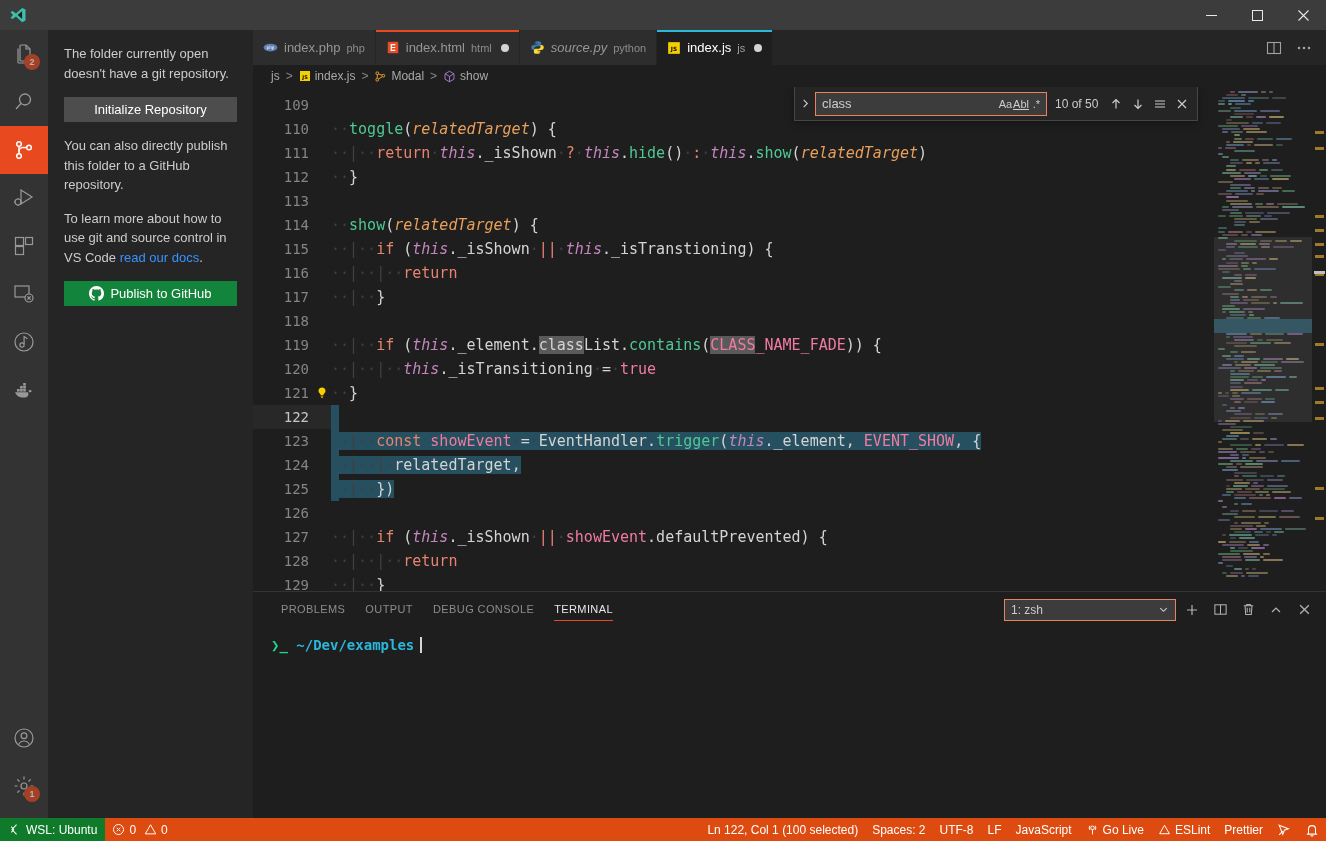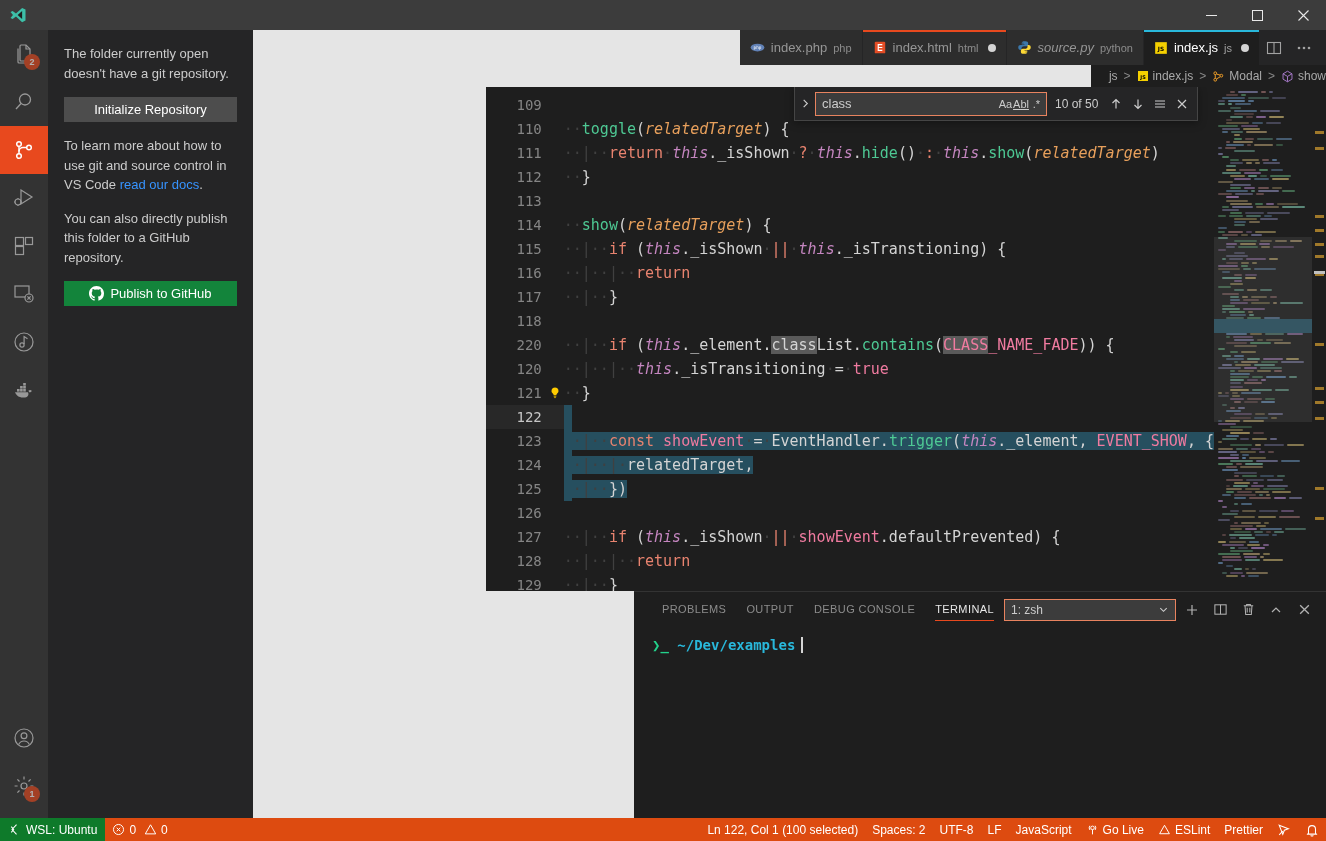--- a/index.html
+++ b/index.html
@@ -67,21 +67,21 @@
     display: block; width: 100%; margin: 14px 0 0 0; padding: 5px 8px; text-align: center;
     background: #4d4d4d; color: #ffffff; border: none; font-size: 13px;
     font-family: "Liberation Sans", sans-serif; cursor: pointer;
   }
   .sb-btn.github {
     background: #13843b; display: flex; align-items:center; justify-content:center; gap: 6px;
   }
   .sb-link { color: #3794ff; text-decoration: none; cursor: pointer; }
 
   
-  .editorgroup { flex: 1 1 auto; display: flex; flex-direction: column; min-width: 0; background: #e5e5e5; align-items: flex-end; }
+  .editorgroup { flex: 1 1 auto; display: flex; flex-direction: column; min-width: 0; background: #e5e5e5; }
 
   .tabsrow { height: 35px; flex: 0 0 35px; background: #252526; display: flex; position: relative; }
   .tabs { display: flex; height: 35px; overflow: hidden; }
   .tab {
     height: 35px; display: flex; align-items: center; gap: 6px; padding: 0 10px;
     background: #2d2d2d; color: #969696; font-size: 13px; border-right: 1px solid #252526;
     position: relative; white-space: nowrap; cursor: pointer; min-width: 90px;
   }
   .tab.active { background: #1e1e1e; color: #ffffff; }
   .tab .tab-top { position: absolute; left: 0; right: 0; top: 0; height: 2px; }
@@ -317,24 +317,24 @@
           <path d="M12 2.6v3M12 18.4v3M2.6 12h3M18.4 12h3M5.4 5.4l2.1 2.1M16.5 16.5l2.1 2.1M18.6 5.4l-2.1 2.1M7.5 16.5l-2.1 2.1"></path>
         </svg>
         <span class="badge">1</span>
       </div>
     </div>
 
     <div class="sidebar">
       <div class="sb-body">
         <div class="sb-para">The folder currently open doesn't have a git repository.</div>
         <button class="sb-btn">Initialize Repository</button>
+        <div class="sb-para">You can also directly publish this folder to a GitHub repository.</div>
         <div class="sb-para">
           <span>To learn more about how to use git and source control in VS Code </span><a class="sb-link">read our docs</a><span>.</span>
         </div>
-        <div class="sb-para">You can also directly publish this folder to a GitHub repository.</div>
         <button class="sb-btn github">
           <svg width="15" height="15" viewBox="0 0 16 16" fill="#ffffff">
             <path d="M8 0C3.58 0 0 3.58 0 8c0 3.54 2.29 6.53 5.47 7.59.4.07.55-.17.55-.38 0-.19-.01-.82-.01-1.49-2.01.37-2.53-.49-2.69-.94-.09-.23-.48-.94-.82-1.13-.28-.15-.68-.52-.01-.53.63-.01 1.08.58 1.23.82.72 1.21 1.87.87 2.33.66.07-.52.28-.87.51-1.07-1.78-.2-3.64-.89-3.64-3.95 0-.87.31-1.59.82-2.15-.08-.2-.36-1.02.08-2.12 0 0 .67-.21 2.2.82a7.4 7.4 0 0 1 2-.27c.68 0 1.36.09 2 .27 1.53-1.04 2.2-.82 2.2-.82.44 1.1.16 1.92.08 2.12.51.56.82 1.27.82 2.15 0 3.07-1.87 3.75-3.65 3.95.29.25.54.73.54 1.48 0 1.07-.01 1.93-.01 2.2 0 .21.15.46.55.38A8.01 8.01 0 0 0 16 8c0-4.42-3.58-8-8-8z"></path>
           </svg>
           <span>Publish to GitHub</span>
         </button>
       </div>
     </div>
 
     <div class="editorgroup">
@@ -435,21 +435,21 @@
             <div class="gline">109</div>
             <div class="gline">110</div>
             <div class="gline">111</div>
             <div class="gline">112</div>
             <div class="gline">113</div>
             <div class="gline">114</div>
             <div class="gline">115</div>
             <div class="gline">116</div>
             <div class="gline">117</div>
             <div class="gline">118</div>
-            <div class="gline">220</div>
+            <div class="gline">119</div>
             <div class="gline">120</div>
             <div class="gline">121<span class="bulb">
                 <svg width="14" height="14" viewBox="0 0 16 16">
                   <path d="M8 1.6a4 4 0 0 0-2.3 7.3c.5.4.8 1 .8 1.6h3c0-.6.3-1.2.8-1.6A4 4 0 0 0 8 1.6z" fill="#ffcc00"></path>
                   <rect x="6.5" y="11.2" width="3" height="1.1" fill="#c9a200"></rect>
                   <rect x="6.8" y="12.8" width="2.4" height="1" fill="#c9a200"></rect>
                 </svg>
               </span></div>
             <div class="gline active">122</div>
             <div class="gline">123</div>

